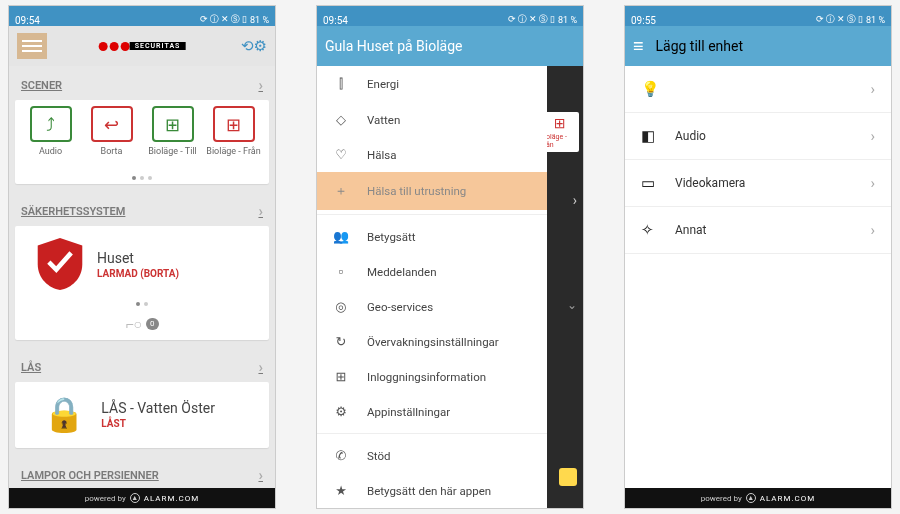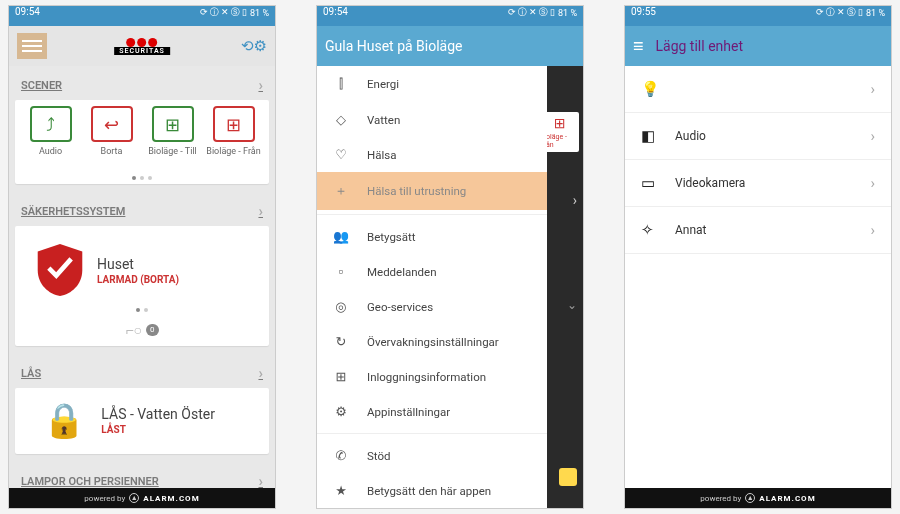--- a/index.html
+++ b/index.html
@@ -20,21 +20,21 @@
     overflow: hidden;
     display: flex;
     flex-direction: column;
   }
   .status-bar {
     height: 20px;
     background: #4092c3;
     color: #fff;
     font-size: 10px;
     display: flex;
-    align-items: flex-start;
+    align-items: flex-end;
     padding: 0 6px;
     justify-content: space-between;
     gap: 36px;
   }
   .status-right { display:flex; gap:3px; align-items:center; font-size:9px; }
   .app-bar {
     height: 40px;
     background: #5aa9d1;
     display: flex;
     align-items: center;
@@ -47,21 +47,21 @@
   .hamburger {
     width: 30px; height: 26px;
     background: #d7b892;
     display:flex; flex-direction:column; justify-content:center; gap:3px;
     padding:5px;
   }
   .hamburger div { height:2px; background:#fff; }
   .hamburger-blue { color:#fff; font-size:18px; margin-right:12px; cursor:pointer; }
   .logo {
     position:absolute; left:50%; transform:translateX(-50%);
-    display:flex; flex-direction:column; align-items:center;
+    display:flex; flex-direction:row; align-items:center;
   }
   .logo-dots { display:flex; gap:2px; }
   .logo-dots span{ width:9px;height:9px;background:#d00;border-radius:50%;}
   .logo-text{ background:#000;color:#fff;font-size:7px;padding:0 5px;letter-spacing:1px;font-weight:600;}
   .settings-icon{ margin-left:auto; color:#4092c3; font-size:15px;}
   .content{ flex:1; overflow-y:auto; background:#e8e8e8; }
   .content.white{ background:#fff; }
 
   
   .section-hdr{
@@ -72,51 +72,51 @@
   .card{ background:#fff;margin:0 6px 8px;border-radius:2px;box-shadow:0 1px 1px rgba(0,0,0,.08);}
   .scenes{ display:flex; gap:6px; padding:6px 8px; }
   .scene{ flex:1; display:flex;flex-direction:column;align-items:center;gap:4px;}
   .scene-box{ width:42px;height:36px;border:2px solid; border-radius:4px;display:flex;align-items:center;justify-content:center;font-size:18px;}
   .scene-label{ font-size:9px;color:#666;text-align:center;line-height:1.2;height:20px;}
   .green{border-color:#3a8a3a;color:#3a8a3a;}
   .red{border-color:#c33;color:#c33;}
   .dots{display:flex;gap:4px;justify-content:center;padding:4px 0;}
   .dots span{width:4px;height:4px;border-radius:50%;background:#ccc;}
   .dots span.active{background:#888;}
-  .security{ display:flex;align-items:center;gap:14px;padding:18px 22px 8px;}
+  .security{ display:flex;align-items:center;gap:14px;padding:12px 22px 8px;}
   .shield{ width:46px;height:52px; position:relative;}
   .shield svg{width:100%;height:100%;}
   .sec-text .t1{font-size:14px;color:#444;}
   .sec-text .t2{font-size:10px;color:#c33;font-weight:700;margin-top:2px;}
   .key-row{display:flex;justify-content:center;align-items:center;padding:6px 0 8px;gap:4px;color:#bbb;font-size:14px;}
   .key-row .badge{background:#888;color:#fff;border-radius:8px;font-size:8px;padding:0 4px;line-height:12px;}
   .lock-row{display:flex;align-items:center;gap:16px;padding:12px 28px 14px;}
   .lock-icon{color:#c33;font-size:34px;}
   .footer{display:flex;align-items:center;justify-content:center;height:20px;background:#111;color:#ccc;font-size:8px;gap:4px;}
   .footer .ring{width:10px;height:10px;border:1px solid #ccc;border-radius:50%;display:flex;align-items:center;justify-content:center;font-size:7px;}
-  .footer .brand{color:#fff;letter-spacing:1px;font-weight:700;}
+  .footer .brand{color:#fff;letter-spacing:1px;font-weight:400;}
 
   
   .drawer-wrapper{position:relative;flex:1;background:#555;}
   .drawer{position:absolute;left:0;top:0;bottom:0;width:230px;background:#fff;overflow-y:auto;}
   .drawer-row{display:flex;align-items:center;gap:18px;padding:10px 16px;font-size:11.5px;color:#444;}
   .drawer-row .ic{width:16px;text-align:center;color:#555;font-size:13px;}
   .drawer-row.hl{background:#f6c79a;}
   .drawer-row.hl .ic, .drawer-row.hl span{color:#888;}
   .drawer-sep{height:1px;background:#eee;margin:4px 0;}
   .behind{position:absolute;right:0;top:0;bottom:0;width:43px;background:rgba(0,0,0,.5);display:flex;flex-direction:column;}
   .behind-tile{background:#fff;margin:46px 4px 0 0;height:40px;border-radius:2px;display:flex;flex-direction:column;align-items:center;justify-content:center;font-size:7px;color:#c33;gap:2px;}
   .behind-bulb{margin-top:auto;margin-bottom:22px;align-self:flex-end;margin-right:6px;width:18px;height:18px;background:#ffd94d;border-radius:3px;}
 
   
   .list3{background:#fff;}
   .row3{display:flex;align-items:center;gap:16px;padding:14px 16px;border-bottom:1px solid #eee;font-size:12px;color:#333;}
   .row3 .ic{width:18px;font-size:15px;color:#222;}
   .row3 .chev{margin-left:auto;}
-  .title3{flex:1;color:#701a75;font-size:14px;}
+  .title3{flex:1;color:#000000;font-size:14px;}
 </style>
 </head>
 <body>
 
 <div class="phone">
   <div class="status-bar">
     <span>09:54</span>
     <span class="status-right">
       <span>⟳ ⓘ ✕ Ⓢ ▯</span>
         <span>81 %</span>

